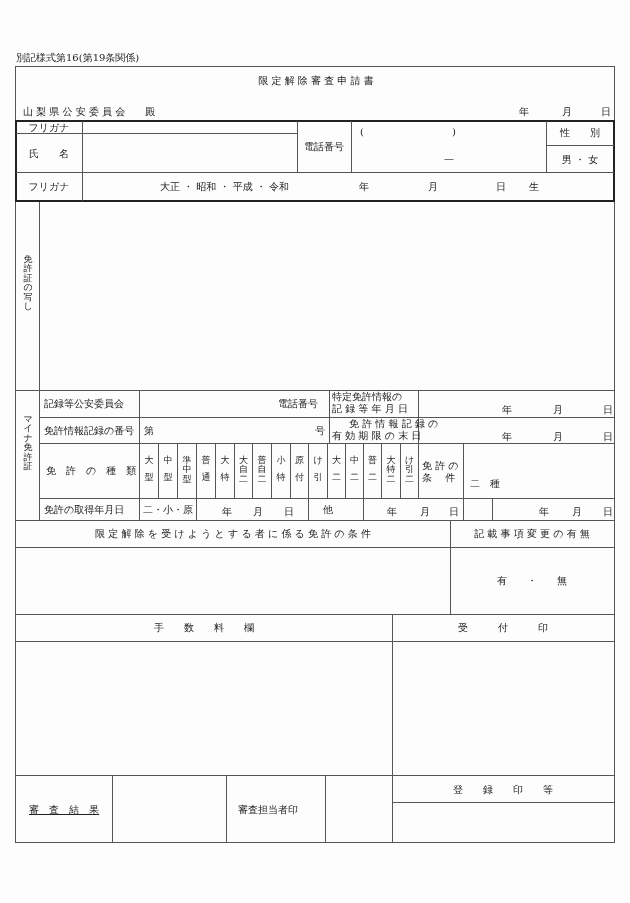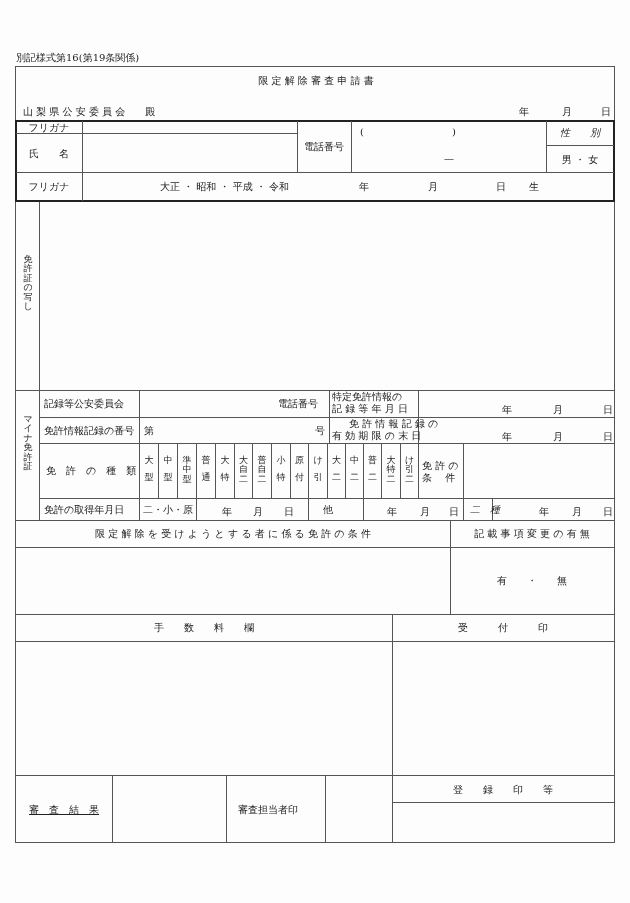--- a/index.html
+++ b/index.html
@@ -43,21 +43,21 @@
 <div class="t ctr" style="left:49px;top:123px;">フリガナ</div>
 <div class="field" style="left:84px;top:122px;width:212px;height:11px;"></div>
 <div class="t ctr" style="left:49px;top:149px;">氏　　名</div>
 <div class="field" style="left:84px;top:135px;width:212px;height:36px;"></div>
 <div class="t ctr" style="left:324px;top:142px;">電話番号</div>
 <div class="field" style="left:352px;top:122px;width:193px;height:50px;">
   <div class="t" style="left:8px;top:5px;">(</div>
   <div class="t" style="left:100px;top:5px;">)</div>
   <div class="t" style="left:92px;top:32px;">—</div>
 </div>
-<div class="t ctr" style="left:580px;top:128px;font-style:italic;">性　　別</div>
+<div class="t ctr" style="left:580px;top:128px;">性　　別</div>
 <div class="t ctr" style="left:580px;top:155px;">男 ・ 女</div>
 <div class="t ctr" style="left:49px;top:182px;">フリガナ</div>
 <div class="t" style="left:160px;top:182px;">大正 ・ 昭和 ・ 平成 ・ 令和</div>
 <div class="t" style="left:359px;top:182px;">年</div>
 <div class="t" style="left:428px;top:182px;">月</div>
 <div class="t" style="left:496px;top:182px;">日</div>
 <div class="t" style="left:529px;top:182px;">生</div>
 
 <div class="ln" style="left:39px;top:202px;width:1px;height:318px;"></div>
 <div class="vt" style="left:20px;top:255px;width:16px;">
@@ -194,21 +194,21 @@
 
 <div class="t" style="left:44px;top:505px;">免許の取得年月日</div>
 <div class="t" style="left:143px;top:505px;">二・小・原</div>
 <div class="t" style="left:222px;top:507px;">年</div>
 <div class="t" style="left:253px;top:507px;">月</div>
 <div class="t" style="left:284px;top:507px;">日</div>
 <div class="t" style="left:323px;top:505px;">他</div>
 <div class="t" style="left:387px;top:507px;">年</div>
 <div class="t" style="left:420px;top:507px;">月</div>
 <div class="t" style="left:449px;top:507px;">日</div>
-<div class="t" style="left:470px;top:505px;font-style:italic;">二　種</div>
+<div class="t" style="left:470px;top:479px;">二　種</div>
 <div class="t" style="left:539px;top:507px;">年</div>
 <div class="t" style="left:572px;top:507px;">月</div>
 <div class="t" style="left:603px;top:507px;">日</div>
 
 <div class="ln" style="left:15px;top:520px;width:600px;height:1px;"></div>
 <div class="ln" style="left:15px;top:547px;width:600px;height:1px;"></div>
 <div class="ln" style="left:450px;top:520px;width:1px;height:94px;"></div>
 <div class="t ctr" style="left:233px;top:529px;">限 定 解 除 を 受 け よ う と す る 者 に 係 る 免 許 の 条 件</div>
 <div class="t ctr" style="left:532px;top:529px;">記 載 事 項 変 更 の 有 無</div>
 <div class="field" style="left:17px;top:549px;width:432px;height:64px;"></div>

